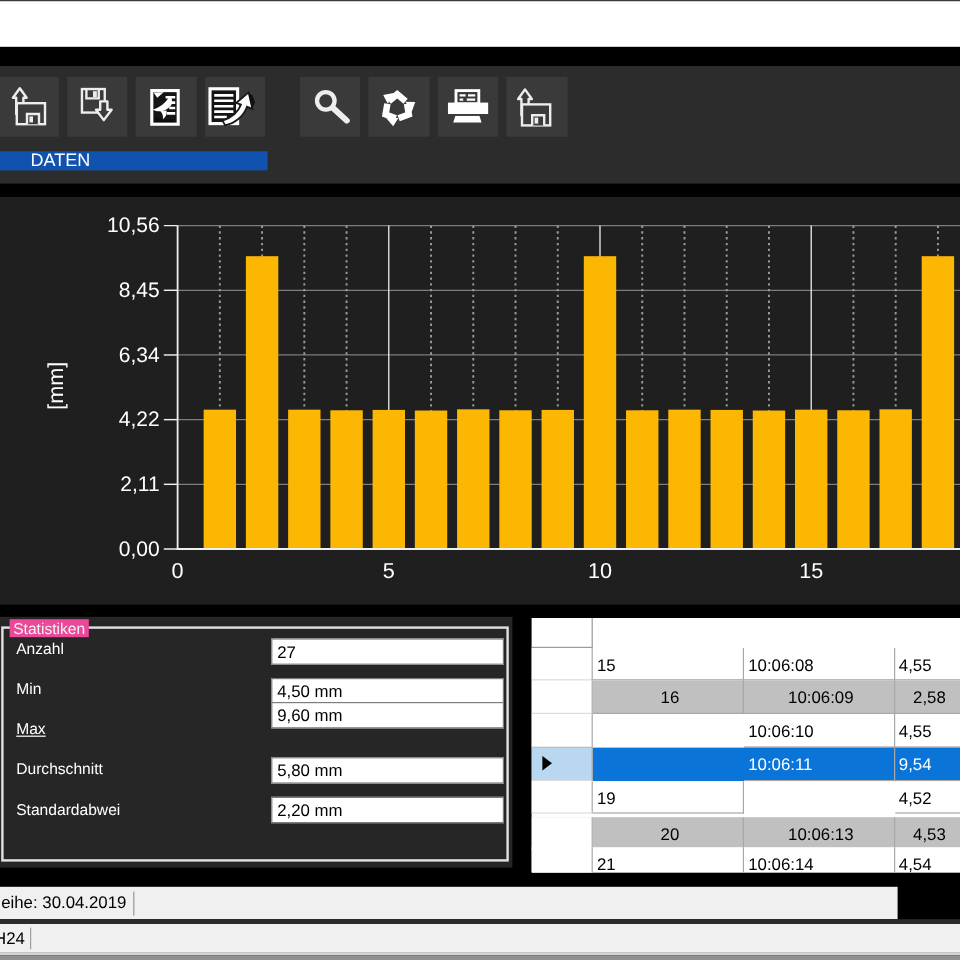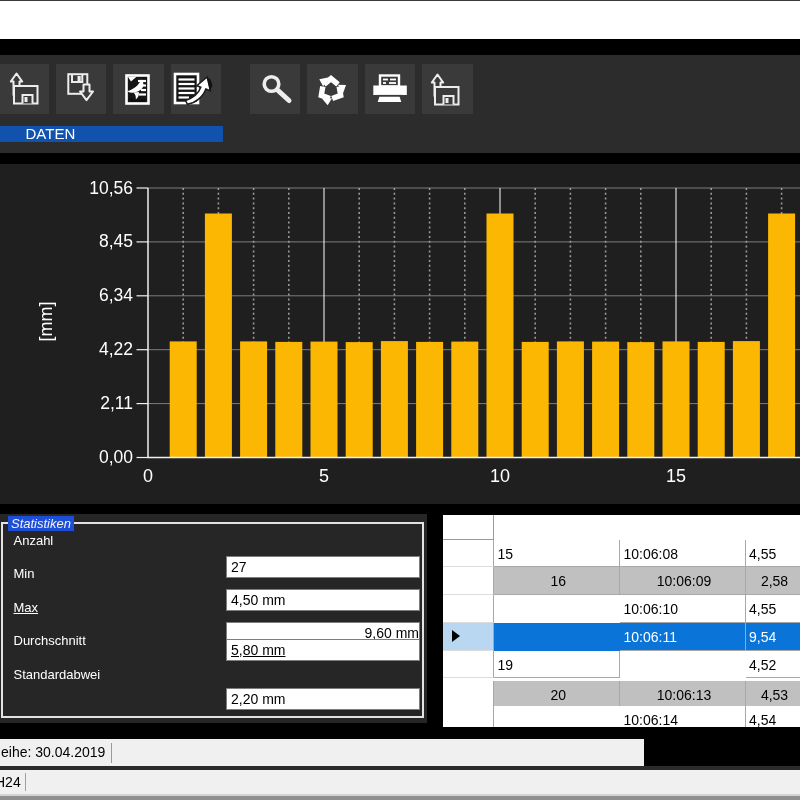--- a/index.html
+++ b/index.html
@@ -190,36 +190,36 @@
       <text x="148" y="318">0</text>
       <text x="324" y="318">5</text>
       <text x="500" y="318">10</text>
       <text x="676" y="318">15</text>
     </g>
     <text x="52.2" y="157.5" fill="#fff" font-size="18" text-anchor="middle" font-family="Liberation Sans, sans-serif" transform="rotate(-90 52.2 157.5)">[mm]</text>
   </svg>
 
   <div class="abs" style="left:0;top:513.5px;width:427px;height:209.5px;background:#262626;">
     <div class="abs" style="left:1px;top:8px;width:419px;height:192px;border:2px solid #e3e3e3;"></div>
-    <div class="abs" style="left:8px;top:2px;padding:0 3px;background:#1d4ed8;color:#f2f2f2;font-size:13px;font-style:italic;">Statistiken</div>
+    <div class="abs" style="left:8px;top:2px;padding:0 3px;background:#ec4899;color:#f2f2f2;font-size:13px;">Statistiken</div>
     <div class="abs lab" style="top:19.5px;">Anzahl</div>
     <div class="abs lab" style="top:52.75px;">Min</div>
     <div class="abs lab" style="top:86px;text-decoration:underline;">Max</div>
     <div class="abs lab" style="top:119.5px;">Durchschnitt</div>
     <div class="abs lab" style="top:153px;">Standardabwei</div>
     <div class="abs inp" style="top:18px;">27</div>
     <div class="abs inp" style="top:51px;">4,50 mm</div>
-    <div class="abs inp" style="top:84px;text-align:right;">9,60 mm</div>
-    <div class="abs inp" style="top:101px;text-decoration:underline;">5,80 mm</div>
+    <div class="abs inp" style="top:71px;">9,60 mm</div>
+    <div class="abs inp" style="top:117px;">5,80 mm</div>
     <div class="abs inp" style="top:150px;">2,20 mm</div>
   </div>
   <style>
     .lab{left:13.5px;color:#fff;font-size:13px;height:16px;line-height:16px;}
     .inp{left:225.5px;width:188px;height:20px;background:#fff;border:1px solid #7d7d7d;
-         color:#000;font-size:14px;line-height:20.5px;padding-left:4.5px;margin-top:24px;}
+         color:#000;font-size:14px;line-height:20.5px;padding-left:4.5px;}
   </style>
 
   <div class="abs" style="left:442.5px;top:514.5px;width:357.5px;height:212px;background:#fff;overflow:hidden;color:#000;font-size:14px;">
 
     <div class="abs" style="left:0;top:0;width:51px;height:25px;border-right:1px solid #9b9b9b;border-bottom:1px solid #9b9b9b;box-sizing:border-box;"></div>
     <div class="abs hc" style="left:52px;width:125.5px;">Nr.</div>
     <div class="abs hc" style="left:177.5px;width:125.5px;text-decoration:underline;">Zeit</div>
     <div class="abs hc" style="left:303px;width:120px;border-right:none;">Messwert</div>
 
     <div class="row" style="top:25px;">
@@ -252,20 +252,21 @@
       <div class="c3">4,52</div>
     </div>
     <div class="row alt" style="top:166px;">
       <div class="rh"></div>
       <div class="c1">20</div>
       <div class="c2">10:06:13</div>
       <div class="c3">4,53</div>
     </div>
     <div class="row" style="top:191.5px;">
       <div class="rh"></div>
+      <div class="c1">21</div>
       <div class="c2">10:06:14</div>
       <div class="c3">4,54</div>
     </div>
   </div>
   <style>
     .hc{top:0;height:25px;line-height:25px;padding-left:8px;border-right:1px solid #9b9b9b;border-bottom:5px solid #a21caf;box-sizing:border-box;margin-top:46px;}
     .row{position:absolute;left:0;width:357.5px;height:27.75px;background:#fff;}
     .row.alt .cell, .row.alt{background:#c0c0c0;text-align:center;}
     .row.sel{background:#0b74d9;color:#fff;}
     .row>div{position:absolute;top:0;height:27.75px;line-height:29.5px;box-sizing:border-box;}
@@ -273,21 +274,21 @@
     .row.sel .rh{background:#b9d7f1;}
     .c1{left:51.5px;width:126px;}
     .c2{left:177.5px;width:125.5px;}
     .c3{left:303px;width:54.5px;}
     .c1,.c2,.c3{border-right:1px solid #a8a8a8;border-bottom:1px solid #a8a8a8;padding-left:3.5px;}
     .c3{border-right:none;}
     .tri{position:absolute;left:9px;top:7.5px;width:0;height:0;
          border-left:8.5px solid #000;border-top:6px solid transparent;border-bottom:6px solid transparent;}
   </style>
 
-  <div class="abs" style="left:0;top:739px;width:644px;height:27px;background:#f0f0f0;color:#000;font-size:14px;">
+  <div class="abs" style="left:0;top:739px;width:748px;height:27px;background:#f0f0f0;color:#000;font-size:14px;">
     <span class="abs" style="left:1px;top:5px;">eihe: 30.04.2019</span>
     <div class="abs" style="left:110.5px;top:3.5px;width:1.5px;height:20px;background:#9a9a9a;"></div>
   </div>
   <div class="abs" style="left:0;top:766px;width:800px;height:4px;background:#2b2b2b;"></div>
   <div class="abs" style="left:0;top:770px;width:800px;height:24px;background:#f0f0f0;color:#000;font-size:14px;">
     <span class="abs" style="left:-5px;top:4px;">H24</span>
     <div class="abs" style="left:24.5px;top:3px;width:1px;height:18px;background:#a0a0a0;"></div>
   </div>
   <div class="abs" style="left:0;top:794px;width:800px;height:2px;background:#d4d4d4;"></div>
   <div class="abs" style="left:0;top:796px;width:800px;height:4px;background:#8f8f8f;"></div>

